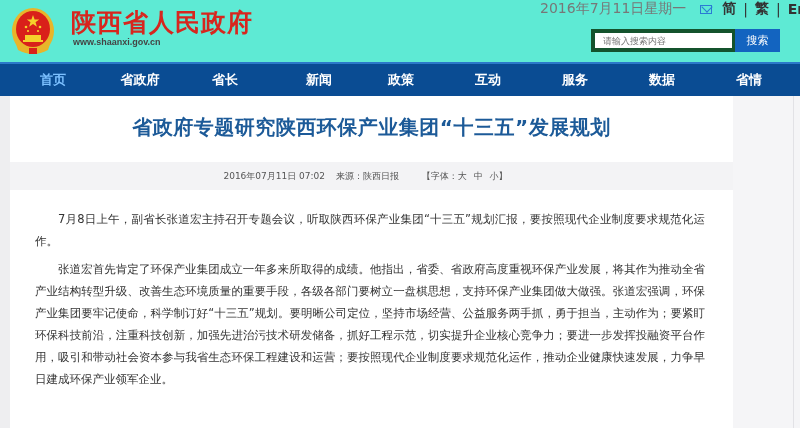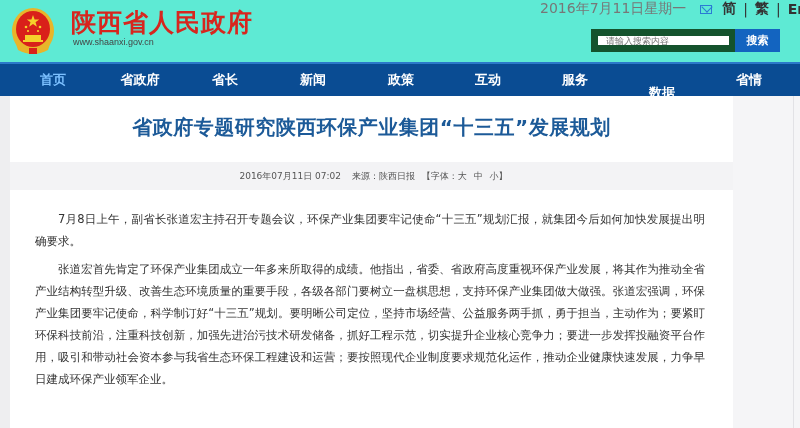--- a/index.html
+++ b/index.html
@@ -3,32 +3,32 @@
 <meta charset="utf-8">
 <style>
   * { box-sizing: border-box; margin: 0; padding: 0; }
   html, body { width: 800px; height: 428px; overflow: hidden; background: #ffffff; }
   body { font-family: "DejaVu Sans", "Liberation Sans", sans-serif; color: #333; position: relative; }
 
   
   .header { position: absolute; left: 0; top: 0; width: 800px; height: 62px; background: #5eead4; }
   .emblem { position: absolute; left: 10px; top: 6px; width: 46px; height: 50px; }
   .site-title { position: absolute; left: 71px; top: 9px; font-size: 25px; font-weight: bold; color: #d7261e; letter-spacing: 1px; line-height: 28px; }
-  .site-url { position: absolute; left: 73px; top: 37px; font-size: 9px; color: #444; font-family: "Liberation Sans", sans-serif; }
+  .site-url { position: absolute; left: 73px; top: 37px; font-size: 9px; color: #444; font-family: "Liberation Sans", sans-serif; font-weight: bold; }
 
   .topbar { position: absolute; top: 2px; left: 540px; height: 14px; display: flex; align-items: center; font-size: 14px; color: #666; white-space: nowrap; }
   .topbar .date { margin-right: 14px; color: #777; }
   .topbar .mail { width: 12px; height: 9px; border: 1px solid #2a7bd4; position: relative; margin-right: 10px; }
   .topbar .mail::before { content: ""; position: absolute; left: 1px; top: -2px; width: 7px; height: 7px; border-right: 1px solid #2a7bd4; border-bottom: 1px solid #2a7bd4; transform: rotate(45deg); transform-origin: center; top: -3px; left: 2px; }
   .topbar .lang { color: #333; font-weight: bold; }
   .topbar .sep { color: #333; margin: 0 7px; }
   .topbar .orig { color: #d7261e; text-decoration: underline; margin-left: 16px; font-weight: bold; }
 
-  .search { position: absolute; left: 591px; top: 29px; width: 145px; height: 23px; border: 7px solid #14532d; background: #fff; font-size: 9px; color: #555; padding: 0 8px; line-height: 21px; font-family: "DejaVu Sans", sans-serif; outline: none; }
-  .search-btn { position: absolute; left: 735px; top: 29px; width: 45px; height: 23px; background: #1364c0; color: #fff; font-size: 11px; line-height: 23px; text-align: center; cursor: pointer; font-weight: bold; }
+  .search { position: absolute; left: 591px; top: 29px; width: 145px; height: 23px; border: 4px solid #14532d; background: #fff; font-size: 9px; color: #555; padding: 0 8px; line-height: 21px; font-family: "DejaVu Sans", sans-serif; outline: none; }
+  .search-btn { position: absolute; left: 735px; top: 29px; width: 45px; height: 23px; background: #1364c0; color: #fff; font-size: 11px; line-height: 23px; text-align: center; cursor: pointer; }
 
   
   .nav { position: absolute; left: 0; top: 62px; width: 800px; height: 34px; background: #0a4c93; border-top: 2px solid #2b79c9; }
   .nav-item { position: absolute; top: 0; height: 32px; line-height: 32px; color: #ffffff; font-size: 13px; font-weight: bold; text-align: center; }
   .nav-item.active { color: #7cc0ff; }
 
   
   .page { position: absolute; left: 0; top: 96px; width: 800px; height: 340px; background: #eeeef0; }
   .content { position: absolute; left: 10px; top: 0; width: 723px; height: 332px; background: #ffffff; }
 
@@ -79,37 +79,37 @@
   </div>
 
   <input class="search" type="text" placeholder="请输入搜索内容" style="">
   <div class="search-btn">搜索</div>
 </div>
 
 <div class="nav">
   <div class="nav-item active" style="left:28px;width:50px;">首页</div>
   <div class="nav-item" style="left:112px;width:56px;">省政府</div>
   <div class="nav-item" style="left:200px;width:50px;">省长</div>
-  <div class="nav-item" style="left:288px;width:50px;">新闻</div>
+  <div class="nav-item" style="left:294px;width:50px;">新闻</div>
   <div class="nav-item" style="left:376px;width:50px;">政策</div>
   <div class="nav-item" style="left:463px;width:50px;">互动</div>
   <div class="nav-item" style="left:550px;width:50px;">服务</div>
-  <div class="nav-item" style="left:637px;width:50px;margin-top:13px;">数据</div>
+  <div class="nav-item" style="left:637px;width:50px;">数据</div>
   <div class="nav-item" style="left:724px;width:50px;">省情</div>
 </div>
 
 <div class="page">
   <div class="content">
     <h1 class="article-title">省政府专题研究陕西环保产业集团“十三五”发展规划</h1>
 
     <div class="meta">
       <span>2016年07月11日 07:02</span>
       <span>来源：陕西日报</span>
-      <span style="margin:0;"><span style="margin:0;">【字体：</span><span class="fs" style="margin:0 2px 0 0;">大</span> <span class="fs" style="margin:0 2px;">中</span> <span class="fs" style="margin:0 0 0 2px;">小</span><span style="margin:0;">】</span></span>
+      <span style="margin:16px;"><span style="margin:0;">【字体：</span><span class="fs" style="margin:0 2px 0 0;">大</span> <span class="fs" style="margin:0 2px;">中</span> <span class="fs" style="margin:0 0 0 2px;">小</span><span style="margin:0;">】</span></span>
     </div>
 
-    <p class="para p1">7月8日上午，副省长张道宏主持召开专题会议，环保产业集团要牢记使命“十三五”规划汇报，就集团今后如何加快发展提出明确要求。</p>
+    <p class="para p1">7月8日上午，副省长张道宏主持召开专题会议，听取陕西环保产业集团“十三五”规划汇报，要按照现代企业制度要求规范化运作。</p>
     <p class="para p2">张道宏首先肯定了环保产业集团成立一年多来所取得的成绩。他指出，省委、省政府高度重视环保产业发展，将其作为推动全省产业结构转型升级、改善生态环境质量的重要手段，各级各部门要树立一盘棋思想，支持环保产业集团做大做强。张道宏强调，环保产业集团要牢记使命，科学制订好“十三五”规划。要明晰公司定位，坚持市场经营、公益服务两手抓，勇于担当，主动作为；要紧盯环保科技前沿，注重科技创新，加强先进治污技术研发储备，抓好工程示范，切实提升企业核心竞争力；要进一步发挥投融资平台作用，吸引和带动社会资本参与我省生态环保工程建设和运营；要按照现代企业制度要求规范化运作，推动企业健康快速发展，力争早日建成环保产业领军企业。</p>
 
   </div>
   <div class="scroll-strip"></div>
 </div>
 <div class="scroll-line"></div>
 
 </body></html>

